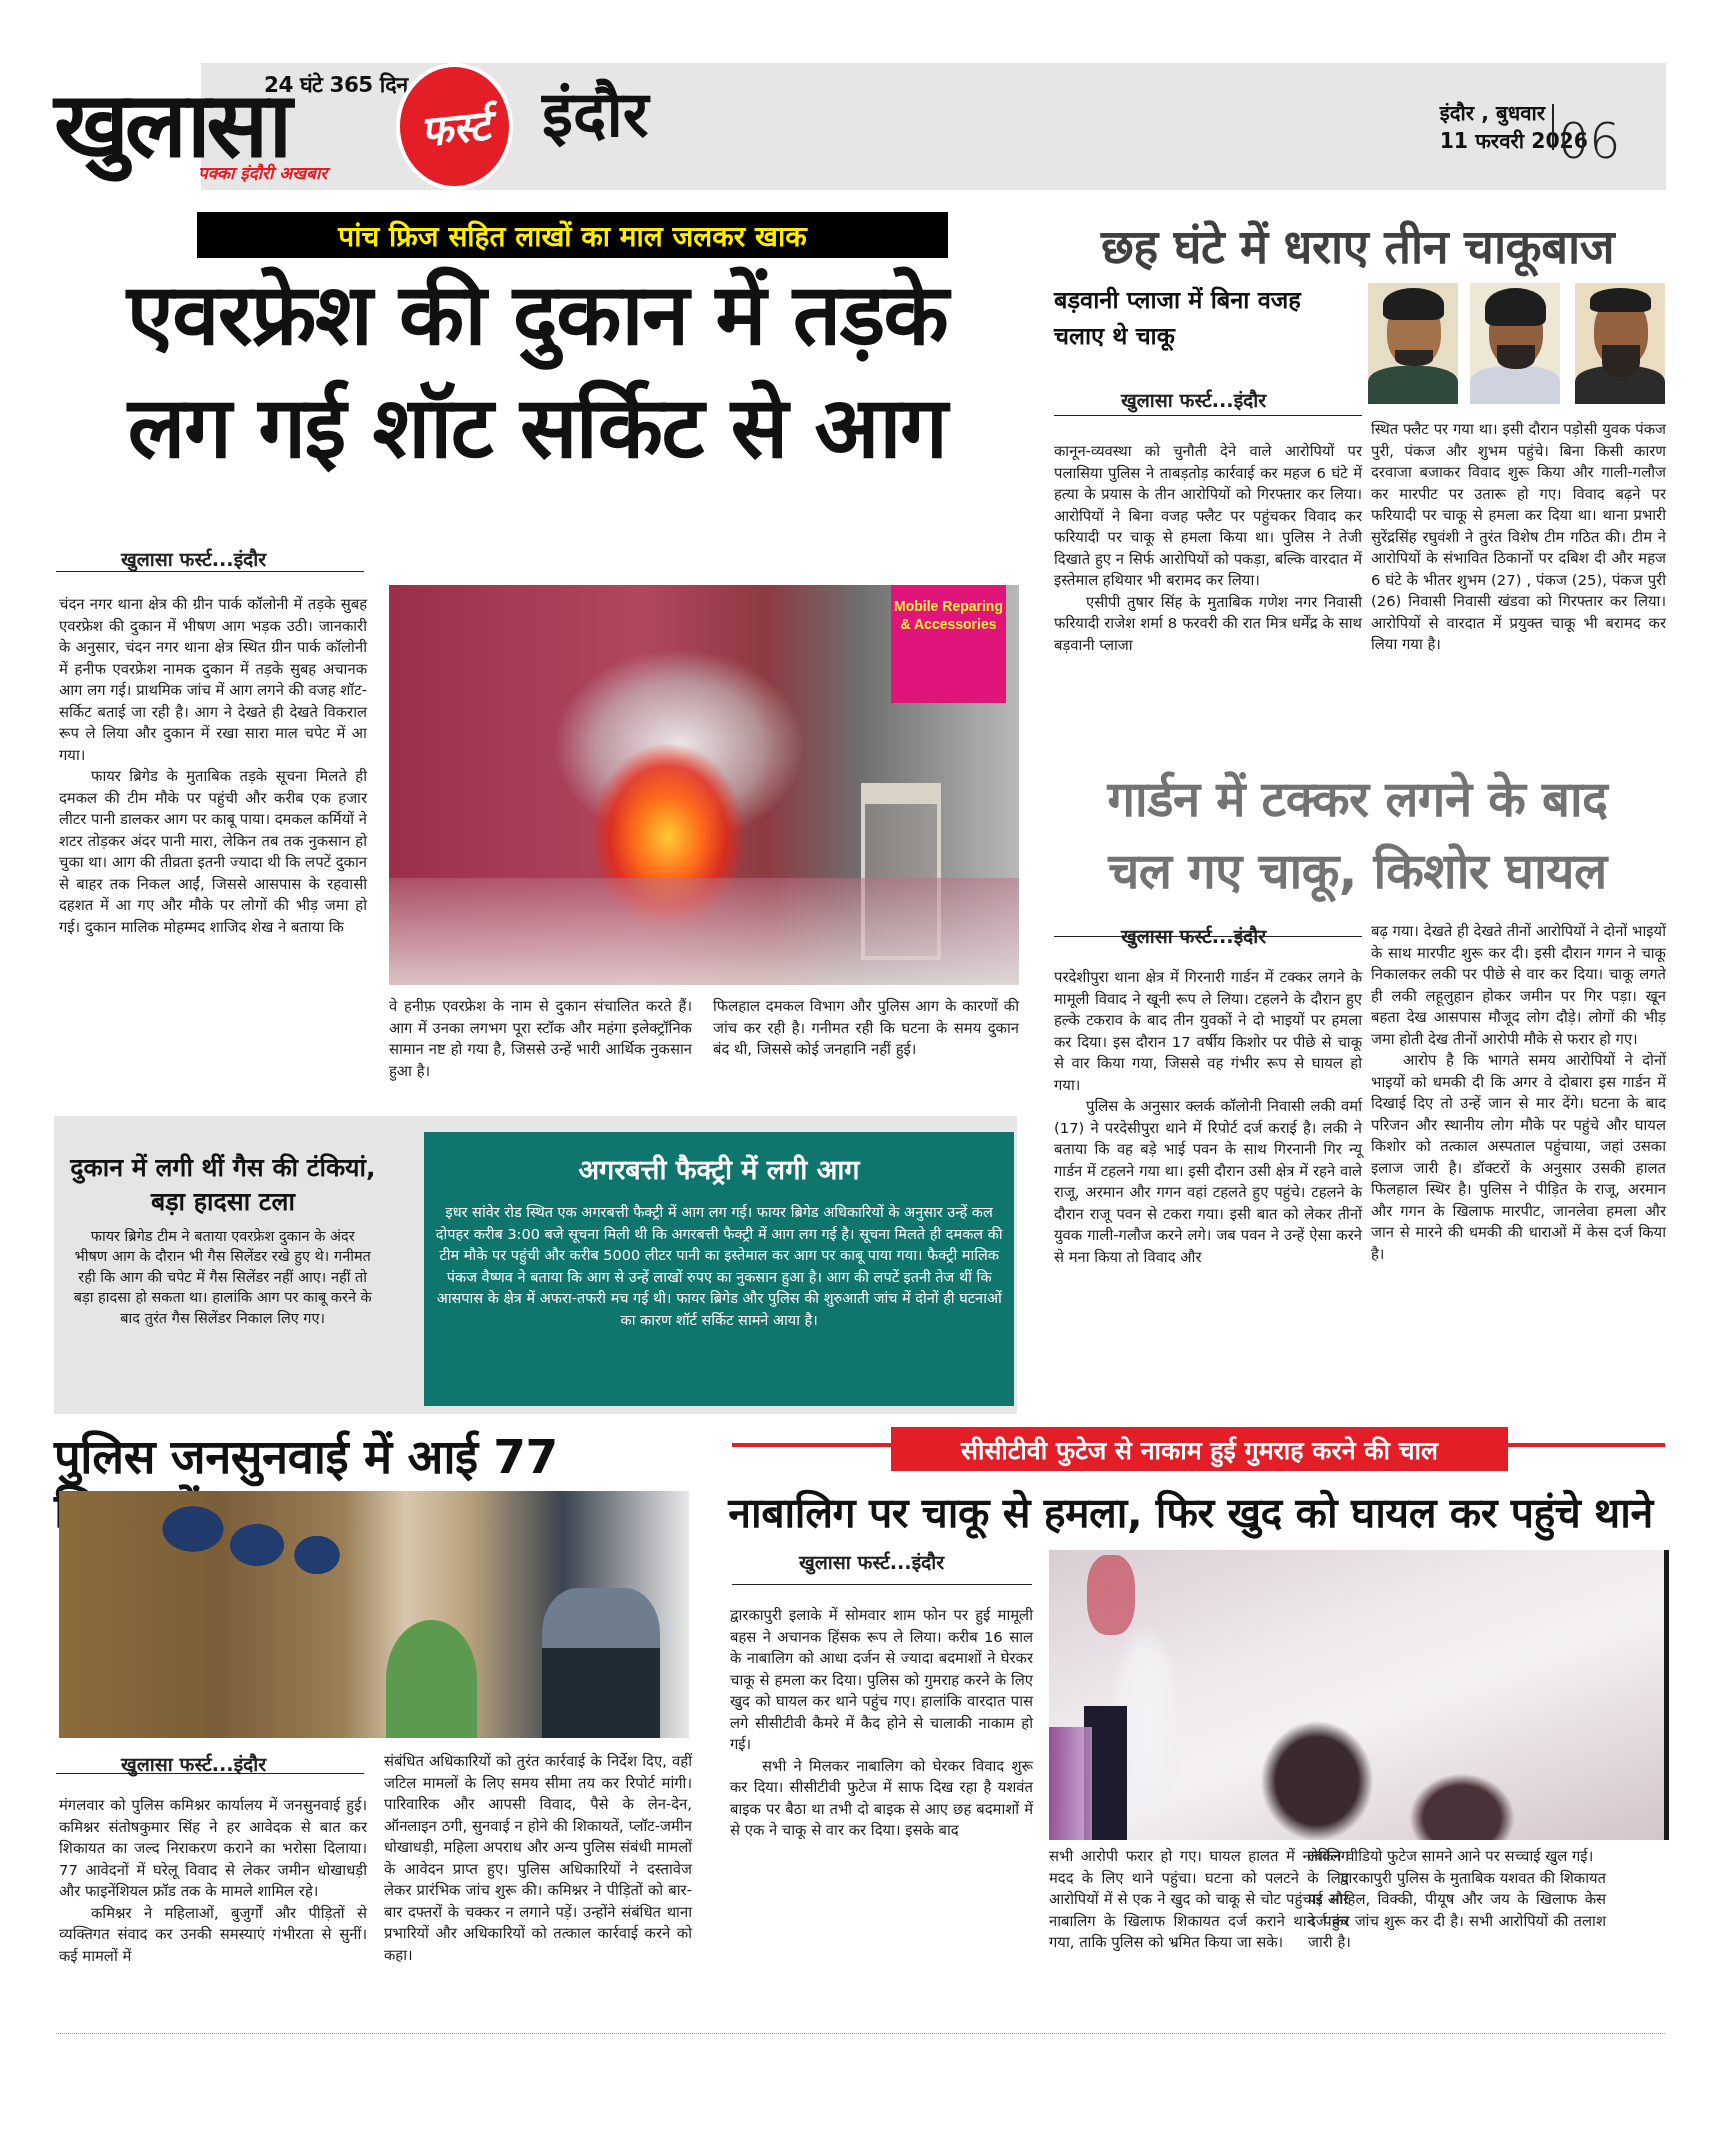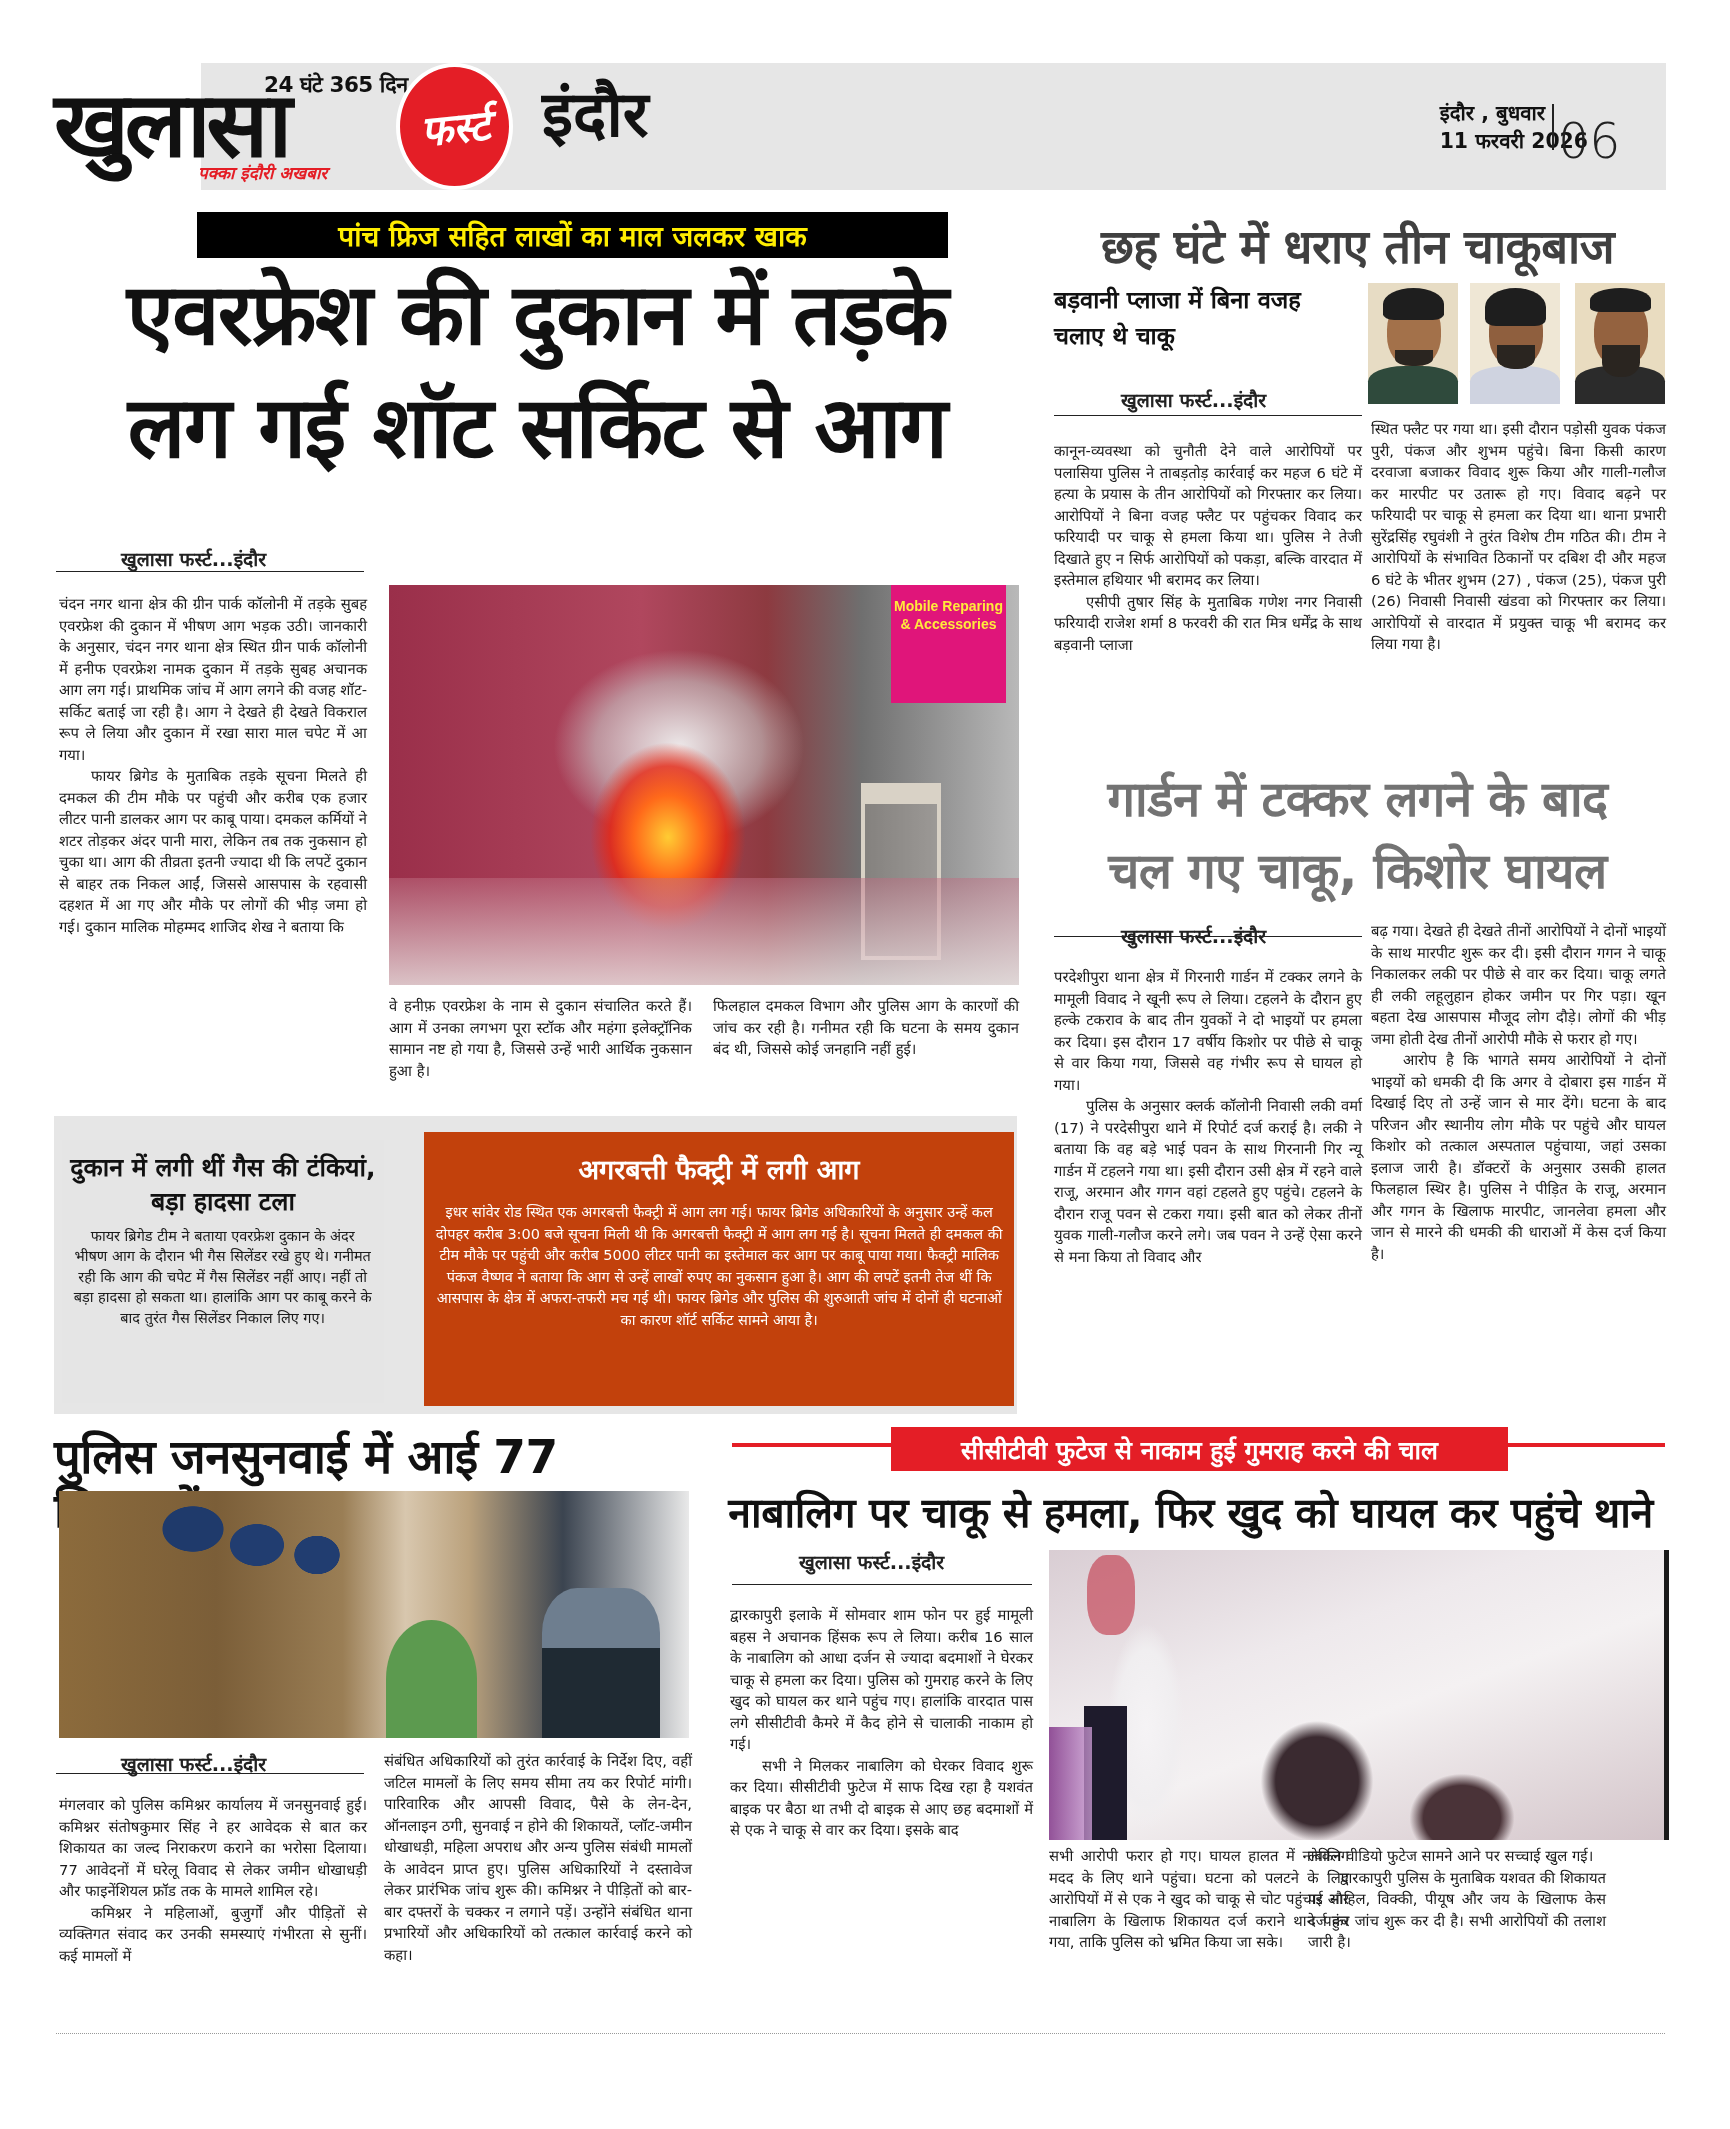--- a/index.html
+++ b/index.html
@@ -40,21 +40,21 @@
       radial-gradient(ellipse 139px 107px at 290px 161px, rgba(240,240,240,.95) 0%, rgba(200,200,200,.6) 60%, transparent 90%),
       linear-gradient(90deg, #9a2f4a 0%, #b0475e 40%, #8d3a40 60%, #6f6f6f 75%, #b9b9b9 100%);
   }
   .fire-sign { position: absolute; left: 502px; top: 0; width: 115px; height: 118px; background: #e0157a; color: #ffeb3b; font-weight: bold; font-size: 14px; line-height: 18px; text-align: center; padding-top: 11.8px; font-family: "Liberation Sans", sans-serif; }
   .fire-floor { position: absolute; left: 0; bottom: 0; width: 100%; height: 107px; background: linear-gradient(180deg, rgba(190,110,130,.5), rgba(230,220,220,.85)); }
   .fire-stand { position: absolute; left: 472px; top: 198px; width: 80px; height: 177px; border: 4.3px solid #d9d2c6; border-top-width: 21.5px; background: rgba(180,170,160,.3); }
 
   
   .grey-band { left: 54px; top: 1116px; width: 963px; height: 298px; background: #e6e6e6; }
   .side-white { left: 62px; top: 1140px; width: 322px; height: 263px; background: #e5e5e5; }
-  .side-black { left: 424px; top: 1132px; width: 590px; height: 274px; background: #c2410c; }
+  .side-black { left: 424px; top: 1132px; width: 590px; height: 274px; background: #0f766e; }
   .box-h { position: absolute; text-align: center; font-weight: bold; }
 
   
   .rh1 { left: 1049px; top: 217px; width: 617px; font-size: 47px; font-weight: bold; line-height: 59px; text-align: center; color: #404040; letter-spacing: -0.5px; }
   .rsub { left: 1054px; top: 282px; width: 290px; font-size: 23.6px; font-weight: bold; line-height: 36px; color: #111; }
   .suspects { left: 1368px; top: 283px; width: 298px; height: 75px; }
   .suspect { position: absolute; top: 0; width: 90px; height: 121px; }
   .suspect .head { position: absolute; left: 19px; top: 13.4px; width: 54px; height: 70px; border-radius: 48% 48% 42% 42%; background: #a3714a; }
   .suspect .hair { position: absolute; left: 15px; top: 5.4px; width: 61px; height: 32px; border-radius: 55% 55% 20% 20%; background: #1e1e1e; }
   .suspect .beard { position: absolute; left: 27px; top: 62px; width: 38px; height: 24px; border-radius: 0 0 45% 45%; background: #2a2520; }

